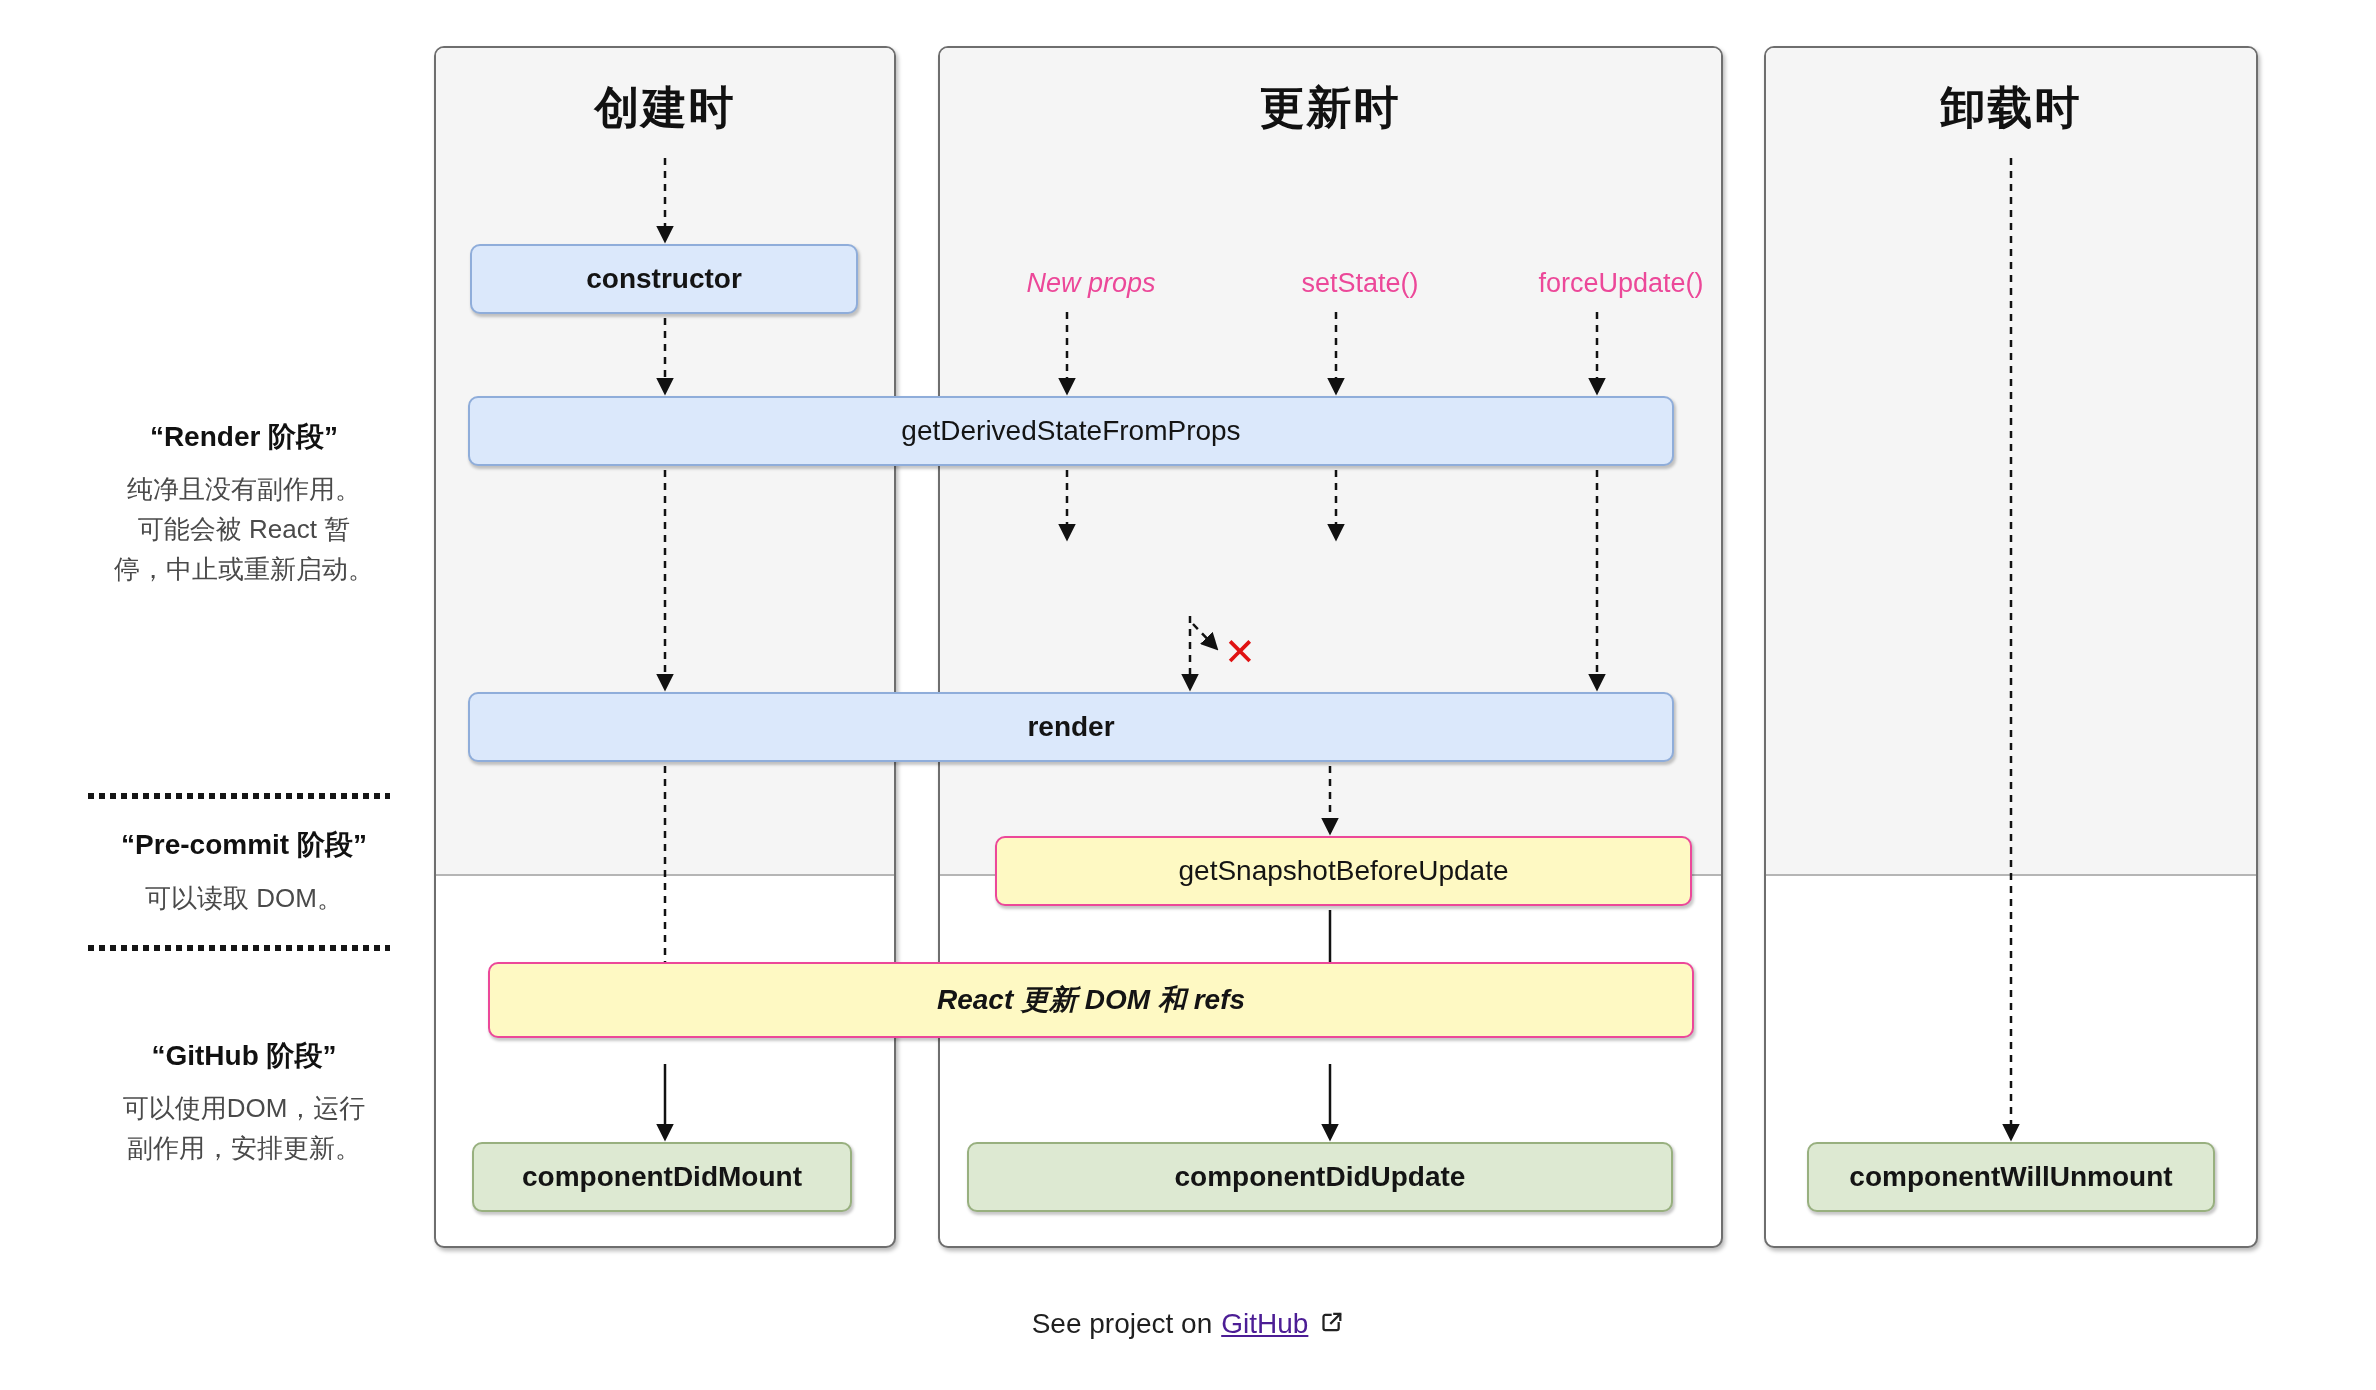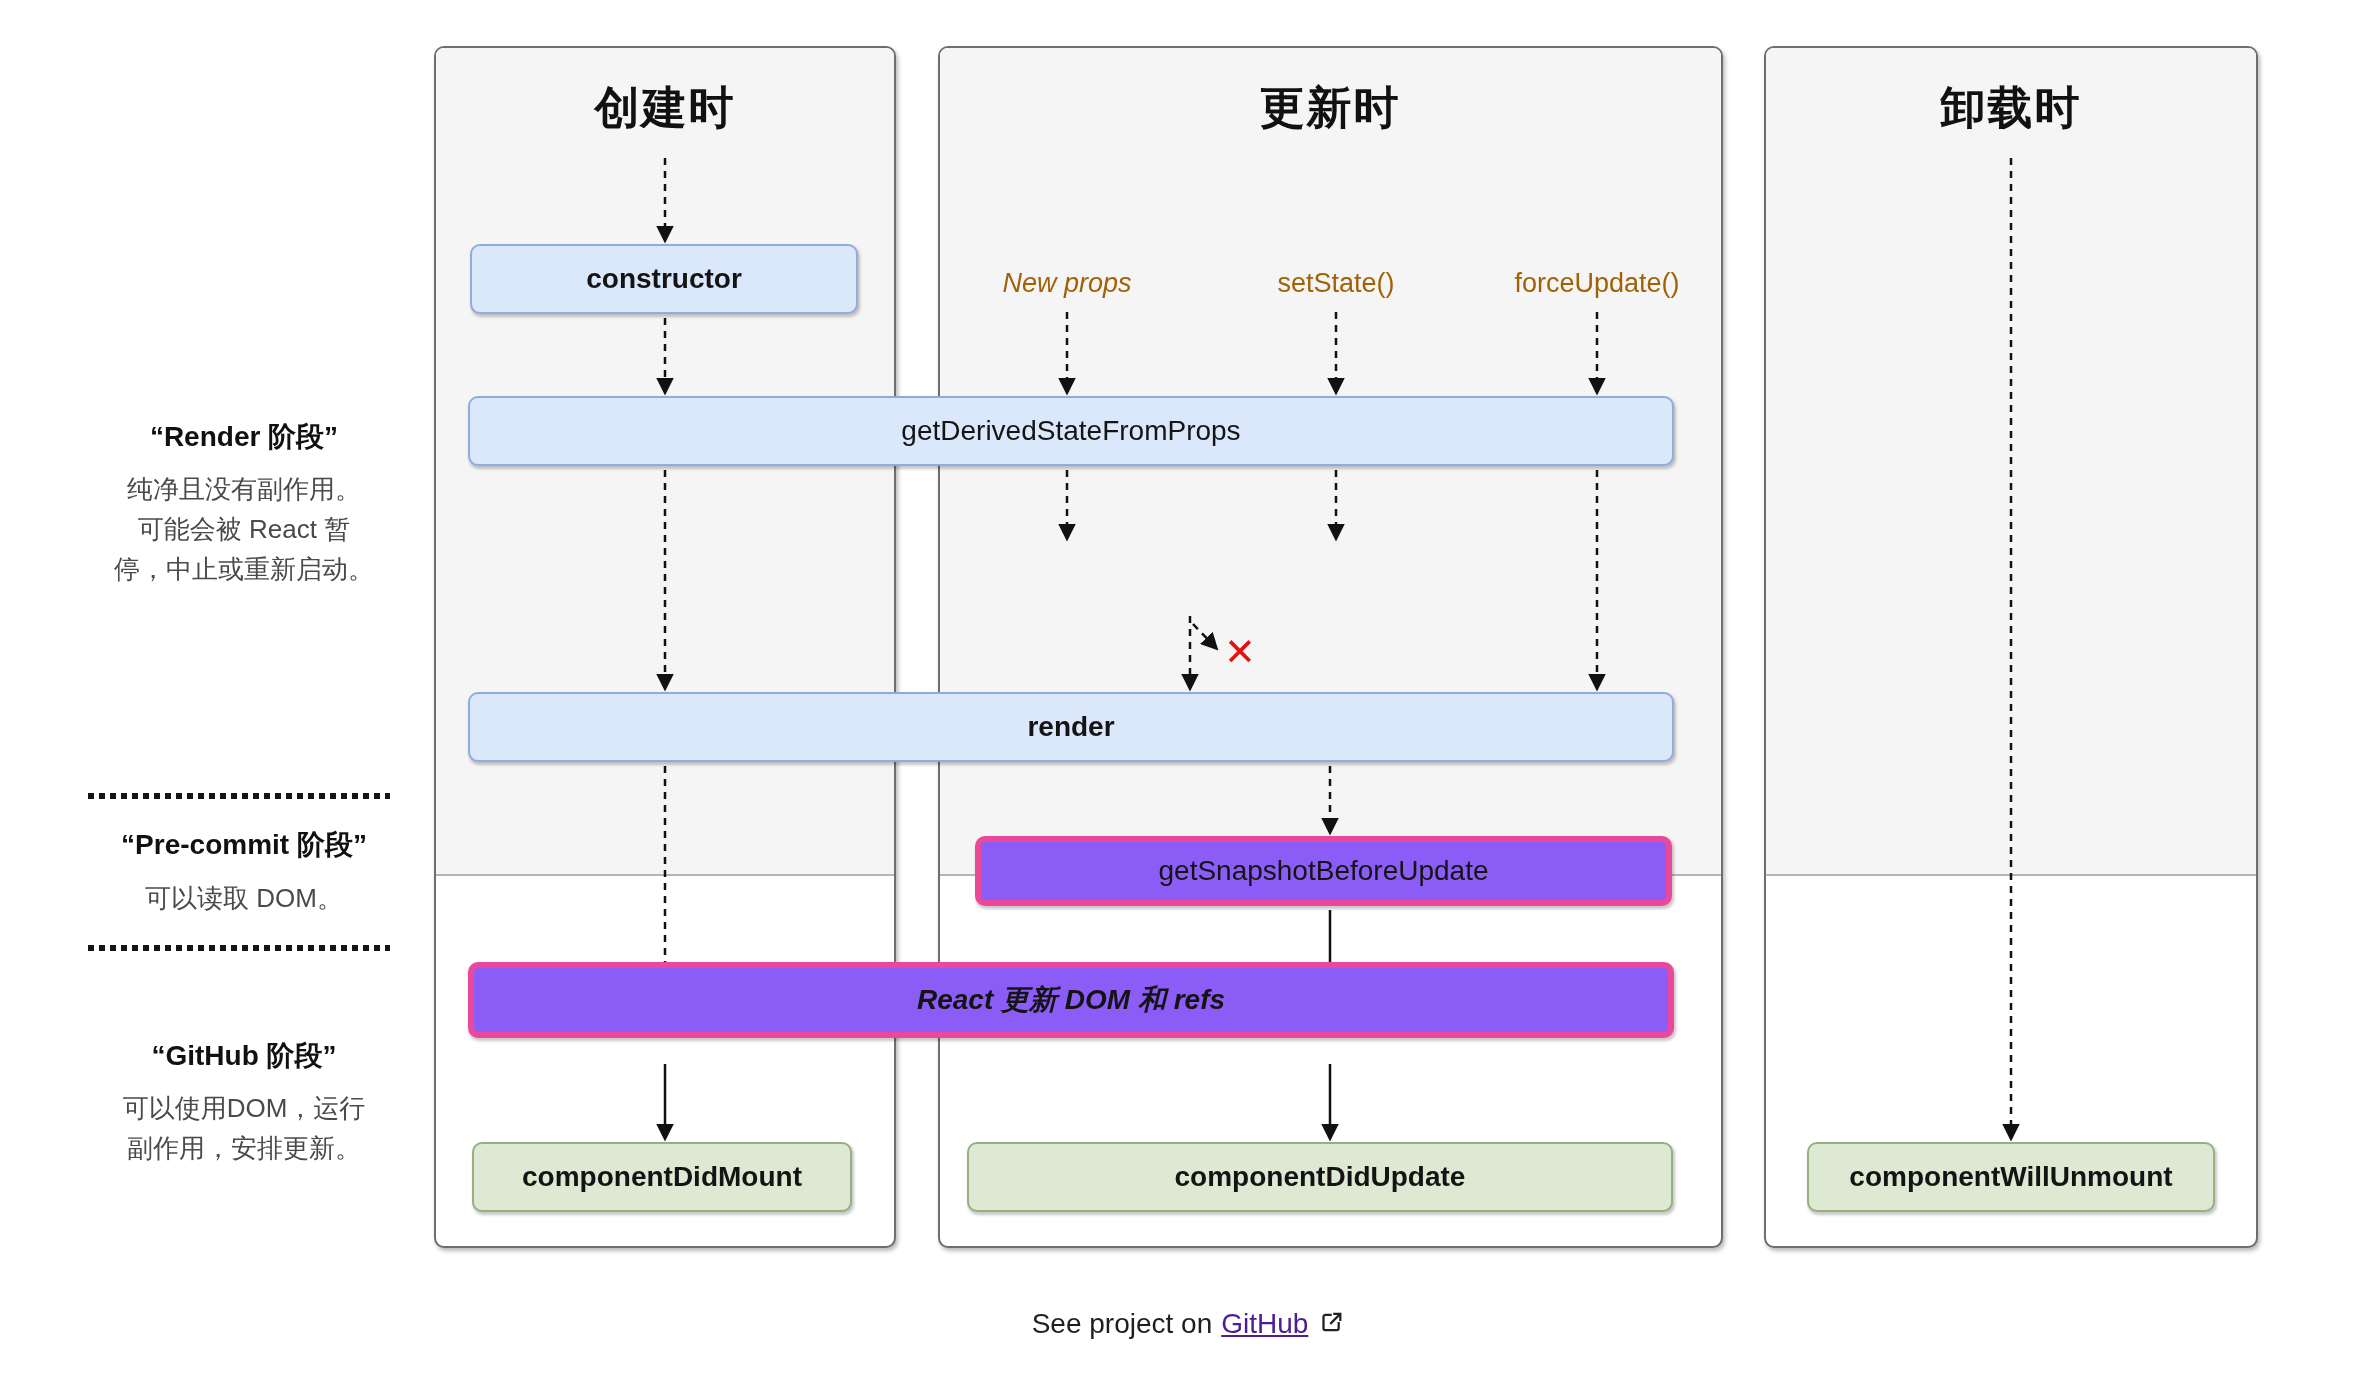--- a/index.html
+++ b/index.html
@@ -11,31 +11,31 @@
     position:absolute;top:46px;height:1202px;background:#ffffff;
     border:2.5px solid #6e6e6e;border-radius:10px;box-sizing:border-box;
     box-shadow:2px 3px 4px rgba(0,0,0,.28);overflow:hidden;
   }
   .grayzone{
     position:absolute;left:0;right:0;top:0;height:826px;background:#f5f5f5;
     border-bottom:2px solid #b5b5b5;
   }
   .abs-center{position:absolute;transform:translate(-50%,-50%);white-space:nowrap;}
   .col-title{font-size:45px;font-weight:600;letter-spacing:2px;}
-  .src-label{font-size:27px;color:#a16207;}
+  .src-label{font-size:27px;color:#ec4899;margin-left:24px;}
   .italic{font-style:italic;}
   .bold{font-weight:700;}
   .box{
     position:absolute;border-radius:10px;box-sizing:border-box;
     display:flex;align-items:center;justify-content:center;
     font-size:28px;color:#141414;
     box-shadow:1.5px 2.5px 3px rgba(0,0,0,.22);
   }
   .blue{background:#dbe8fb;border:2px solid #8fadda;}
-  .yellow{background:#8b5cf6;border:6px solid #ec4899;}
+  .yellow{background:#fef9c3;border:2px solid #ec4899;margin-left:20px;}
   .green{background:#dde9d2;border:2px solid #98b07f;}
   .phase-title{font-size:28px;font-weight:700;color:#111;}
   .phase-desc{font-size:26px;color:#4a4a4a;line-height:40px;}
   .dotline{
     position:absolute;height:6px;
     background-image:repeating-linear-gradient(90deg,#151515 0 6px,transparent 6px 11px);
   }
   .blocked-x{font-size:38px;font-weight:900;color:#e01212;}
   #arrows{position:absolute;left:0;top:0;pointer-events:none;}
   .footer{

